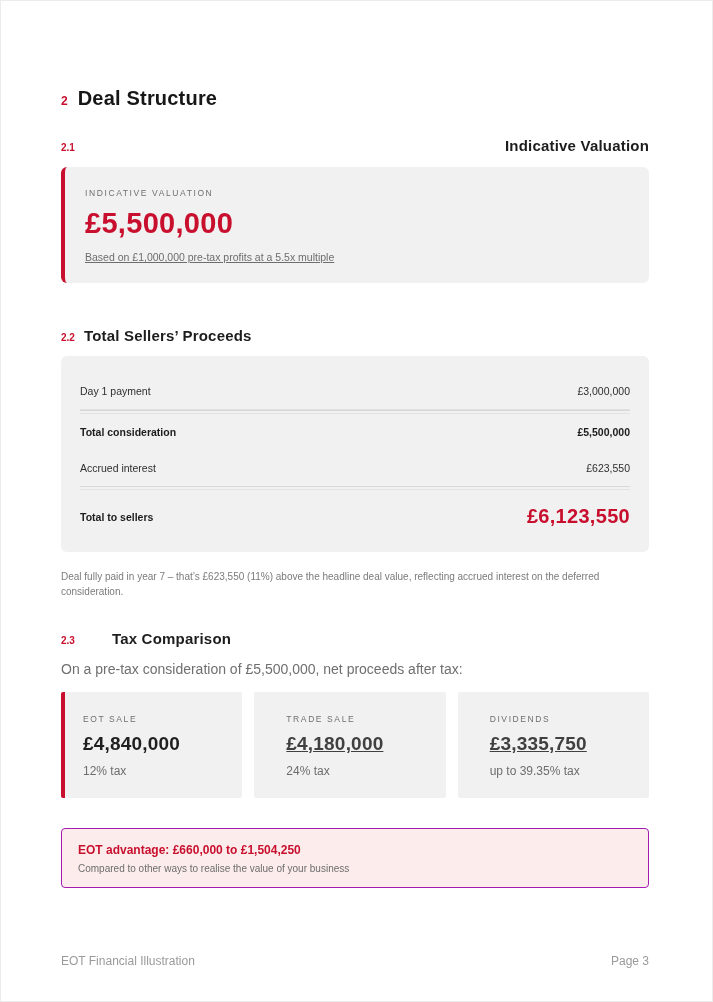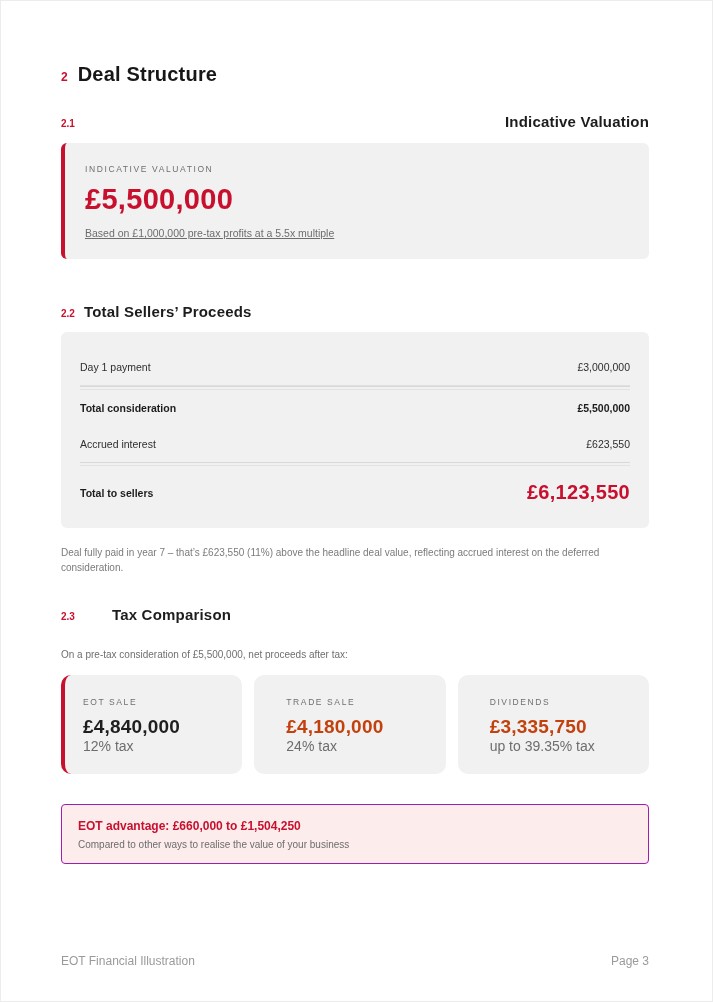--- a/index.html
+++ b/index.html
@@ -10,21 +10,21 @@
     color: #1b1b1b;
     border: 1px solid #ececec;
     position: relative;
     overflow: hidden;
   }
   .content { padding: 0 63px 0 60px; }
 
   
   .h1 { margin-top: 62px; display: flex; align-items: baseline; }
   .h1 .num { color: #c8102e; font-size: 12px; font-weight: bold; margin-right: 10px; }
-  .h1 .ttl { font-size: 20px; font-weight: bold; color: #171717; letter-spacing: 0.2px; }
+  .h1 .ttl { font-size: 20px; font-weight: bold; color: #171717; letter-spacing: 0.2px; margin-top: 24px; }
 
   .h2 { display: flex; align-items: baseline; }
   .h2 .num { color: #c8102e; font-size: 10px; font-weight: bold; margin-right: 9px; }
   .h2 .ttl { font-size: 15px; font-weight: bold; color: #1d1d1d; letter-spacing: 0.2px; }
   .h2.s21 { margin-top: 27px; justify-content: space-between; }
   .h2.s22 { margin-top: 44px; }
   .h2.s23 { margin-top: 31px; gap: 28px; }
 
   
   .val-card {
@@ -58,35 +58,35 @@
   .rule-strong { height: 4px; border-top: 1px solid #d8d8d8; border-bottom: 1px solid #e2e2e2; }
   .trow.grand { padding: 15px 0 2px 0; align-items: center; }
   .trow.grand .lbl { font-weight: bold; color: #1c1c1c; }
   .trow.grand .val { font-size: 20px; font-weight: bold; color: #c8102e; letter-spacing: 0.3px; }
 
   .note {
     margin-top: 17px;
     font-size: 10px; line-height: 15px; color: #7b7b7b;
     max-width: 585px;
   }
-  .intro { margin-top: 26px; font-size: 10px; color: #6f6f6f; }
+  .intro { margin-top: 14px; font-size: 14px; color: #6f6f6f; }
 
   
   .cards { margin-top: 15px; display: flex; gap: 12px; }
   .tax-card {
     flex: 1 1 0;
     background: #f1f1f2;
-    border-radius: 10px;
+    border-radius: 2px;
     padding: 22px 18px 20px 32px;
   }
   .tax-card.best { border-left: 4px solid #c8102e; padding-left: 18px; }
   .tax-card .amount { font-size: 19px; font-weight: bold; margin-top: 9px; letter-spacing: 0.2px; }
   .tax-card.best .amount { color: #1f1f1f; }
-  .tax-card.muted .amount { color: #c2410c; }
-  .tax-card .sub { font-size: 14px; color: #6d6d6d; }
+  .tax-card.muted .amount { color: #404040; text-decoration: underline; }
+  .tax-card .sub { font-size: 12px; color: #6d6d6d; margin-top: 9px; }
 
   
   .advantage {
     margin-top: 30px;
     background: #fcecec;
     border: 1px solid #a21caf;
     border-radius: 4px;
     padding: 14px 16px 13px 16px;
   }
   .advantage .title { font-size: 12px; font-weight: bold; color: #c8102e; }

